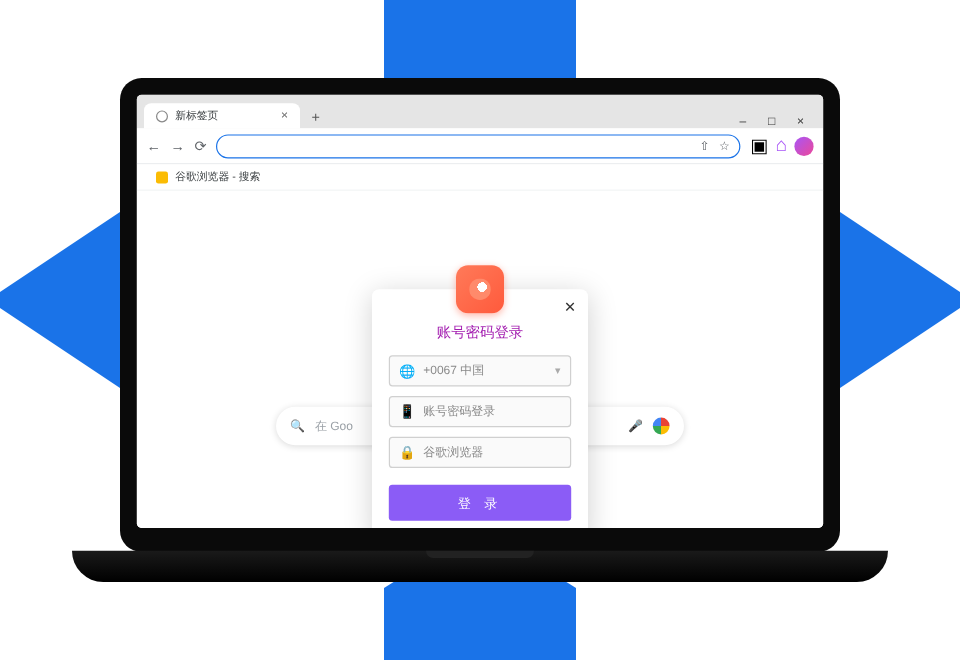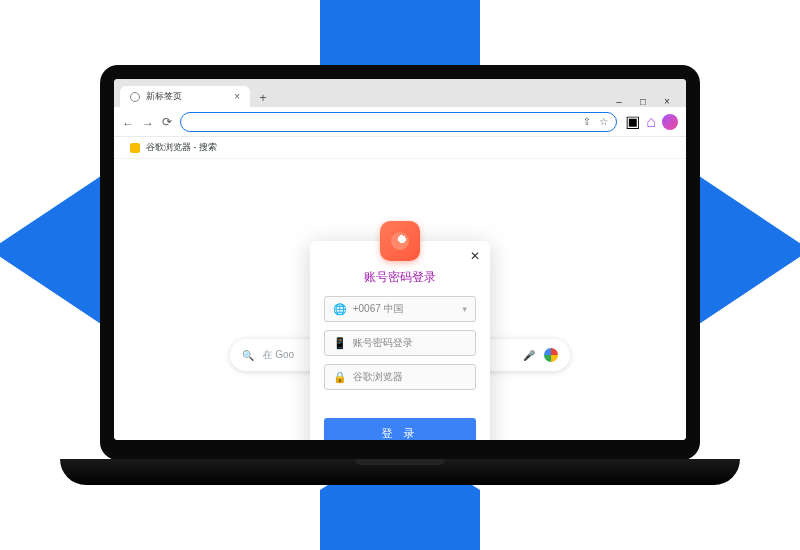--- a/index.html
+++ b/index.html
@@ -35,21 +35,21 @@
   .search-box .mic{margin-left:auto;color:#4285f4}
   .search-box .lens{width:14px;height:14px;border-radius:50%;background:conic-gradient(#ea4335 0 25%,#fbbc04 0 50%,#34a853 0 75%,#4285f4 0)}
   .login-modal{position:absolute;left:50%;top:82px;transform:translateX(-50%);width:180px;background:#fff;border-radius:6px;box-shadow:0 4px 24px rgba(0,0,0,.18);padding:12px 14px 16px;z-index:10}
   .app-icon{width:40px;height:40px;border-radius:10px;background:linear-gradient(135deg,#ff7a59,#ff5a3c);margin:-32px auto 8px;position:relative;box-shadow:0 2px 6px rgba(255,90,60,.4)}
   .app-icon::after{content:"";position:absolute;left:50%;top:50%;transform:translate(-50%,-50%);width:18px;height:18px;border-radius:50%;background:radial-gradient(circle at 60% 40%,#fff 0 4px,transparent 4px),#ff8a6b}
   .modal-close{position:absolute;top:8px;right:10px;font-size:12px;color:#333;cursor:pointer}
   .modal-title{text-align:center;font-size:12px;font-weight:400;color:#a21caf;margin-bottom:10px}
   .field{display:flex;align-items:center;gap:6px;border:1px solid #d0d0d0;border-radius:3px;height:26px;padding:0 8px;margin-bottom:8px;font-size:10px;color:#888;background:#fafafa}
   .field .icon{color:#999;font-size:11px}
   .field .chev{margin-left:auto;font-size:9px;color:#aaa}
-  .btn-login{width:100%;height:30px;background:#3b82f6;color:#fff;border:none;border-radius:3px;font-size:11px;letter-spacing:4px;margin-top:20px;cursor:pointer}
+  .btn-login{width:100%;height:30px;background:#8b5cf6;color:#fff;border:none;border-radius:3px;font-size:11px;letter-spacing:4px;margin-top:6px;cursor:pointer}
   .star{color:#5f6368}
 </style>
 </head>
 <body>
 
 <div class="bg-shapes">
   <div class="hex hex-top"></div>
   <div class="hex hex-bottom"></div>
   <div class="tri-left"></div>
   <div class="tri-right"></div>

